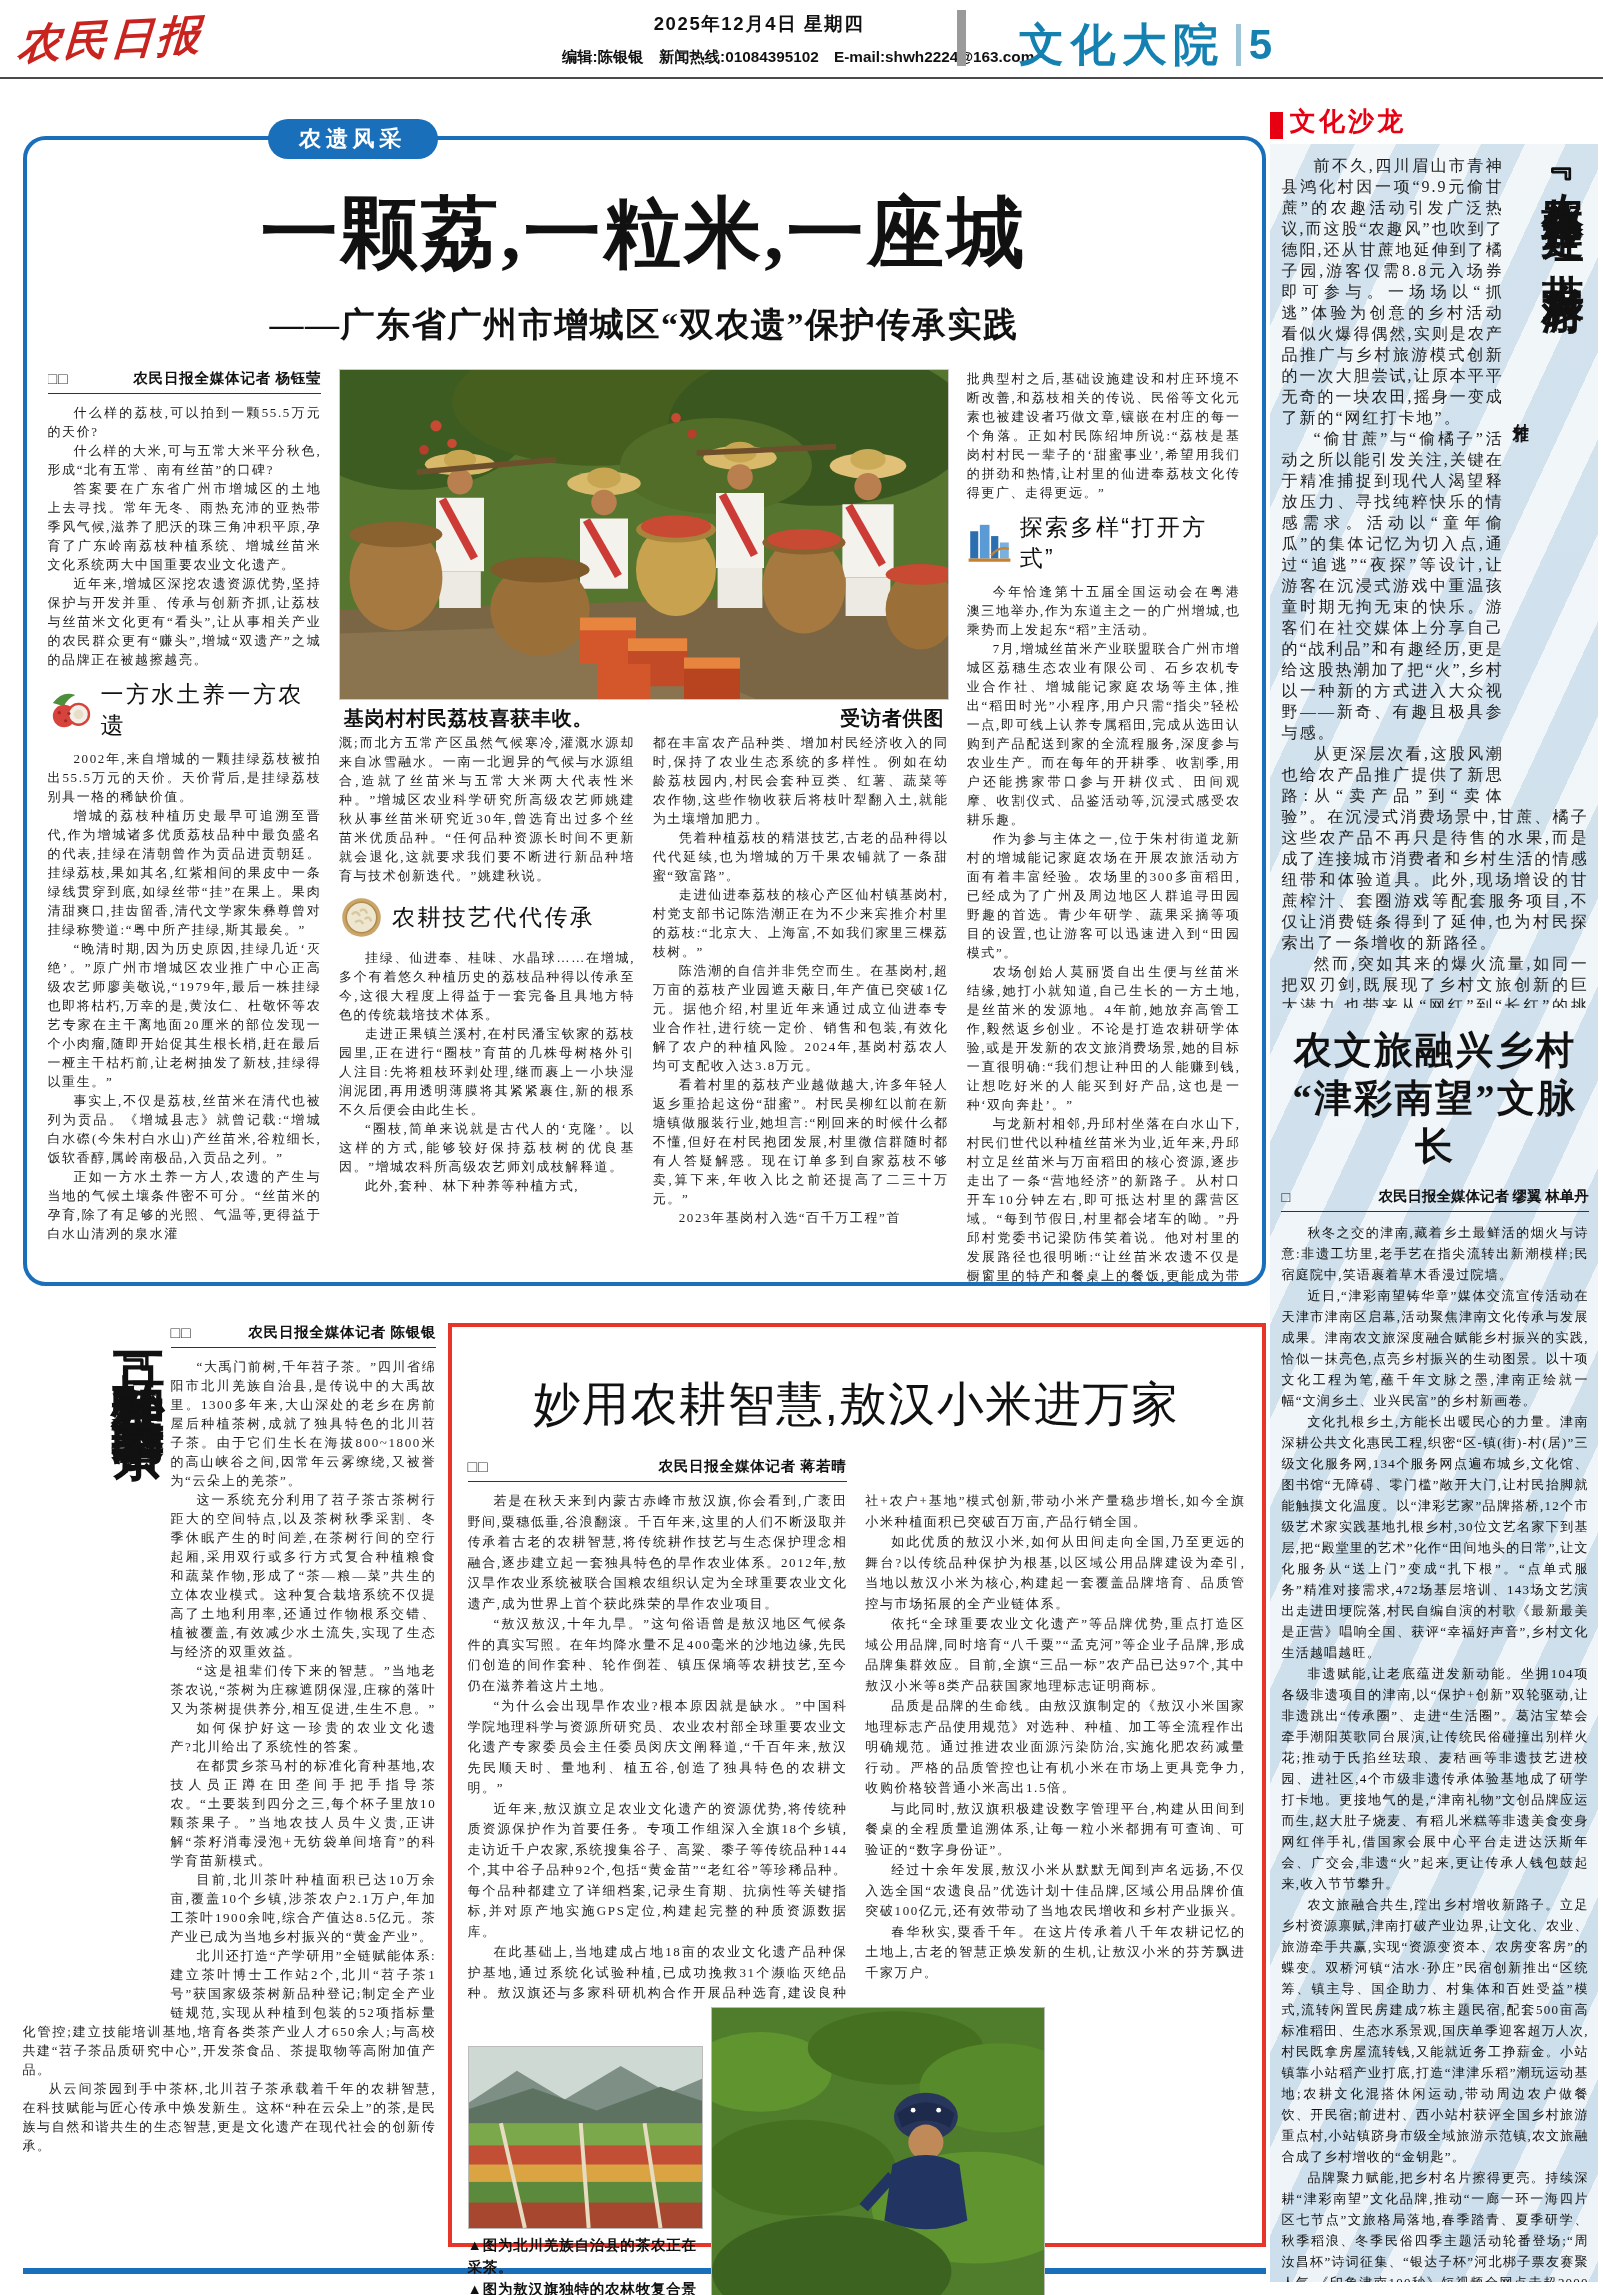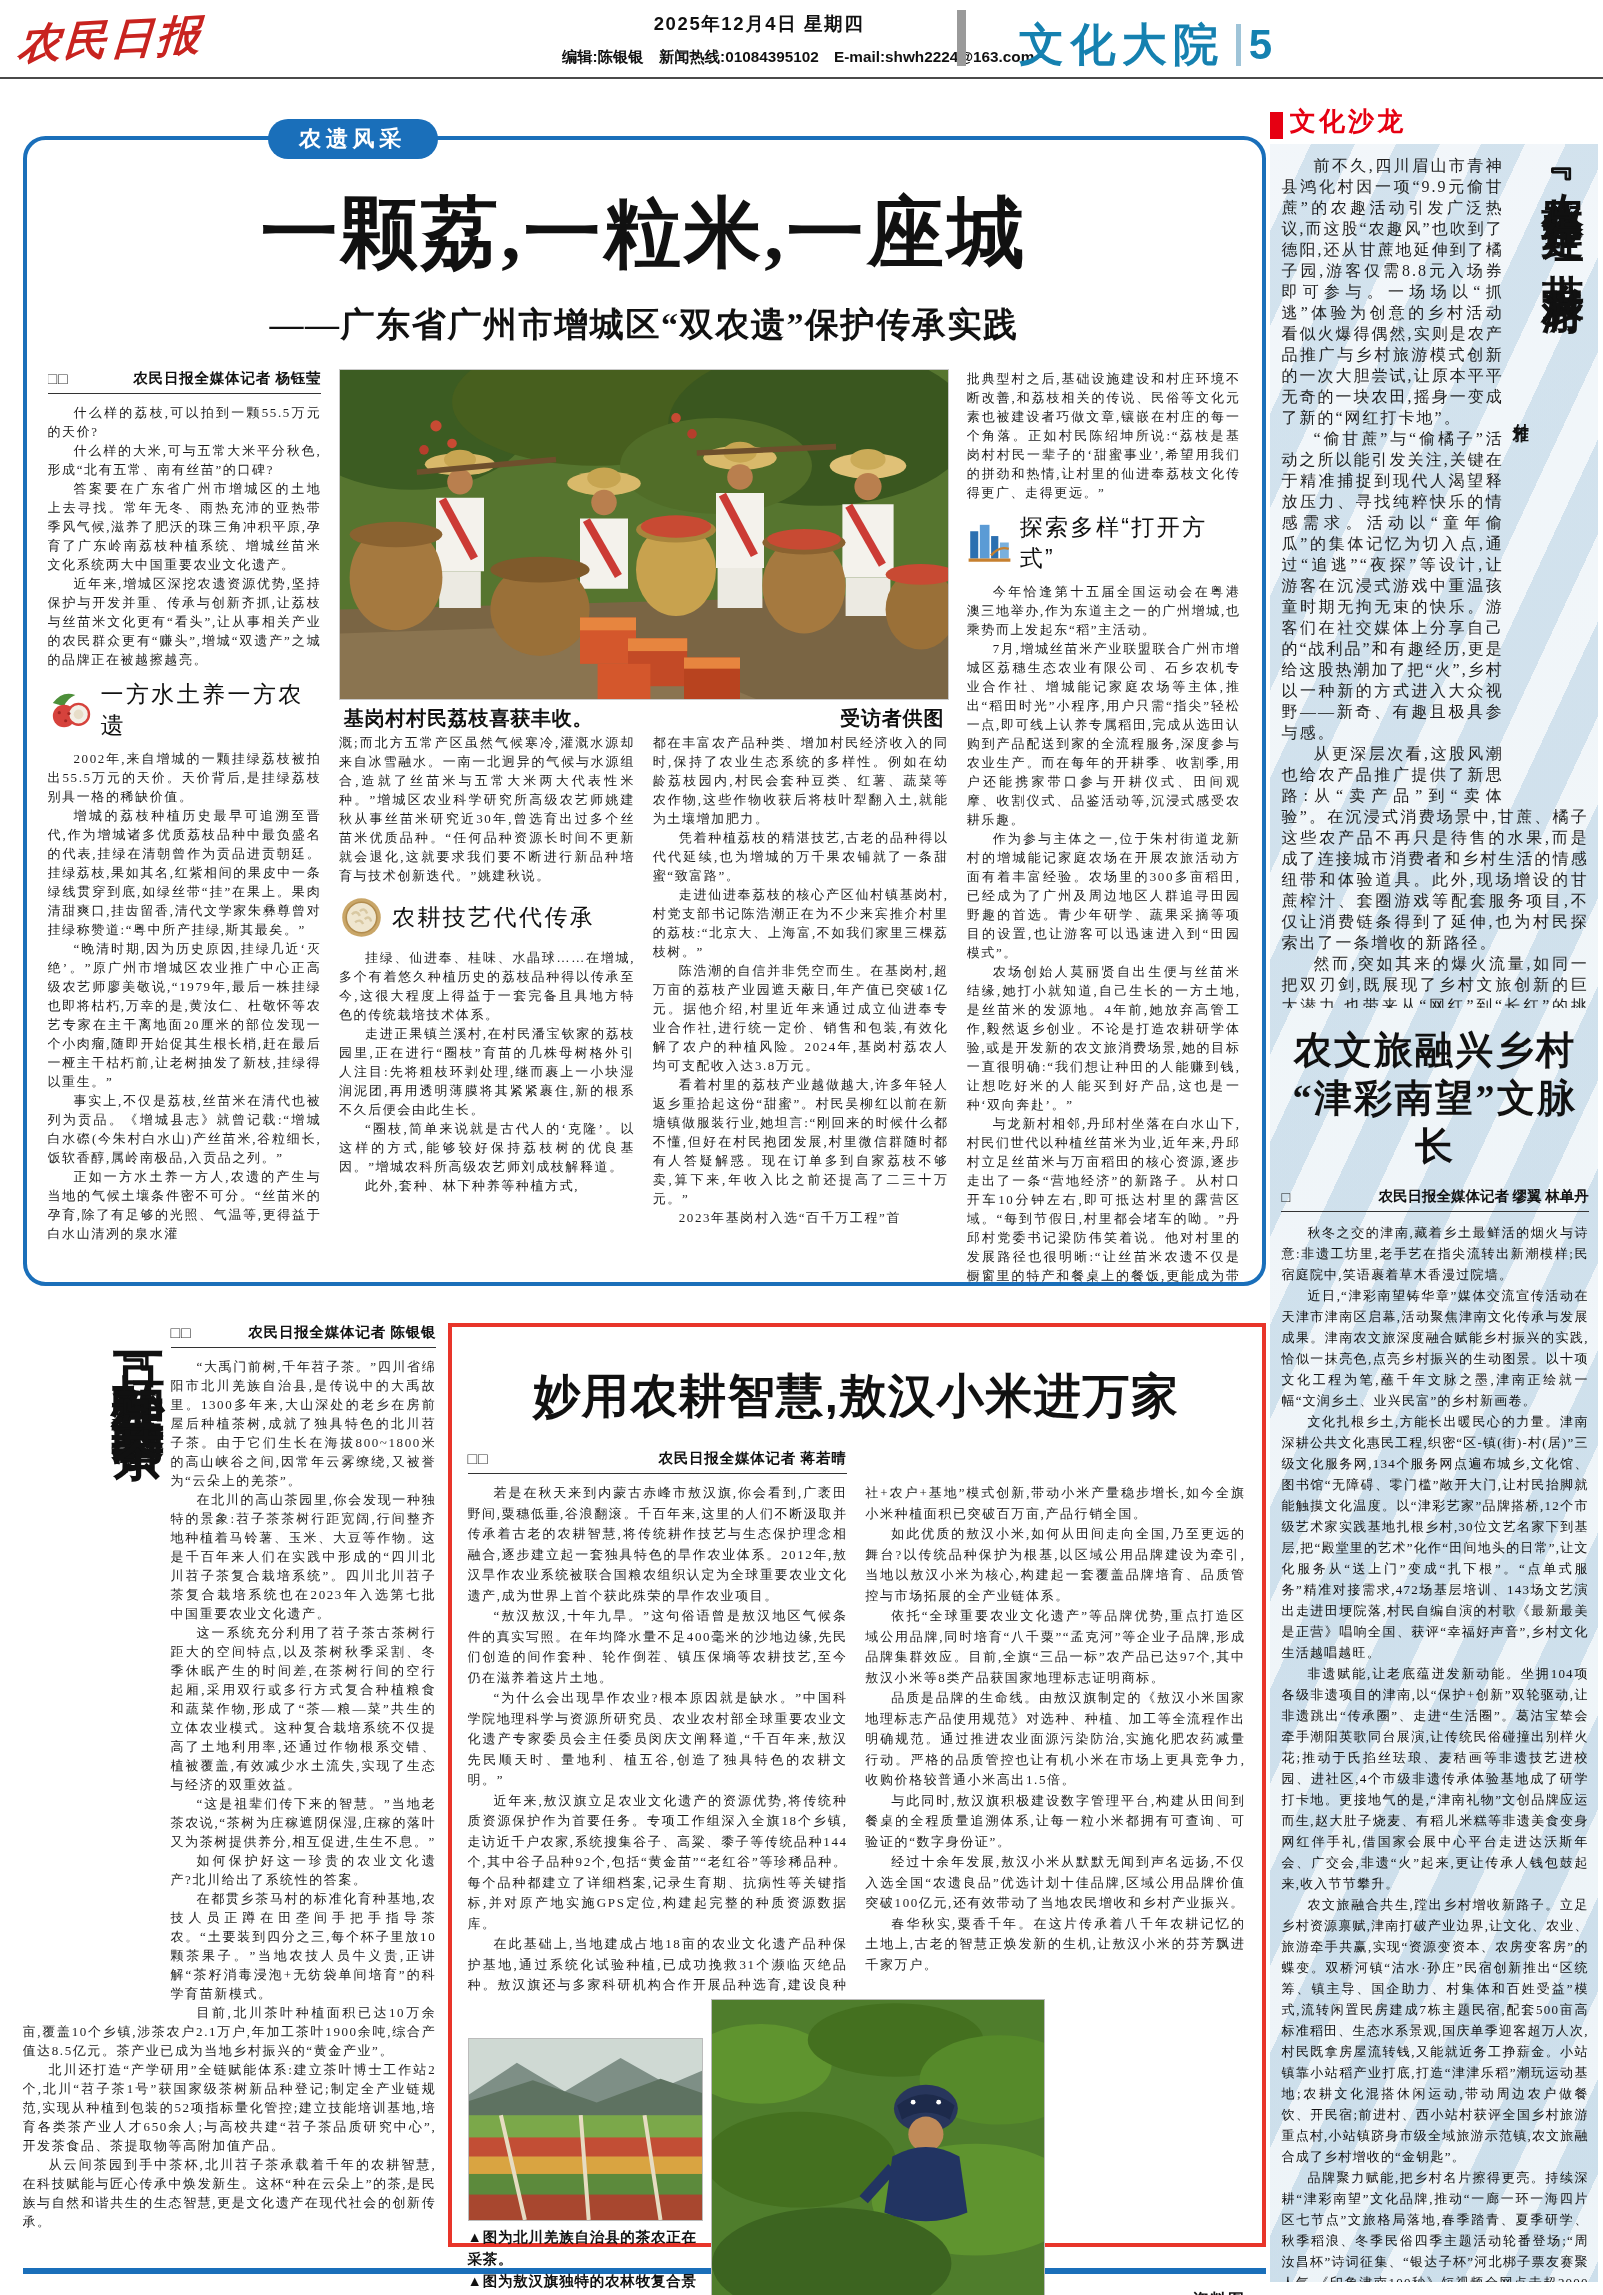--- a/index.html
+++ b/index.html
@@ -66,22 +66,22 @@
 
   
   .bottom-row { display:flex; margin-top:37px; }
   .tea { width:414px; height:932px; overflow:hidden; position:relative; }
   .tea-vt { float:left; width:148px; height:689px; writing-mode:vertical-rl;
             font-size:53px; font-weight:900; letter-spacing:4.8px; text-align:left;
             font-family:"Liberation Sans",sans-serif; padding-left:39px; line-height:1.2; }
 
   .red-box { width:818px; margin-left:11.2px; border:4.8px solid #e8352a; height:924px;
              padding:13px 16px 11.2px; position:relative; background:#fff; }
-  .rb-title { text-align:center; font-size:47px; font-weight:700; letter-spacing:1.6px;
-              margin-top:25px; font-family:"Liberation Sans",sans-serif; }
+  .rb-title { text-align:center; font-size:47px; font-weight:400; letter-spacing:1.6px;
+              margin-top:33px; font-family:"Liberation Sans",sans-serif; }
   .rb-byline { width:379px; margin-top:21px; }
   .rb-cols { display:flex; gap:17.7px; margin-top:8px; height:511px; }
   .rb-col { width:381px; overflow:hidden; }
   .rb-col .body-txt p, .rb-col p { line-height:20.5px; }
   .rb-photos { display:flex; align-items:flex-end; gap:8px; margin-top:4.8px; }
   .rb-ph-left { width:235px; }
   .ph-fields { width:235px; height:183px; display:block; border:0.8px solid #bbb; }
   .rb-caps { font-size:14.5px; font-weight:bold; line-height:22px; letter-spacing:0.8px; padding-top:4.8px; }
   .ph-tea { width:334px; height:315px; display:block; border:0.8px solid #bbb; }
   .rb-credit { flex:1; text-align:right; font-size:16px; font-weight:bold; padding-bottom:3.2px; letter-spacing:1.6px; }
@@ -322,21 +322,20 @@
       <div class="bottom-row">
 
         <div class="tea body-txt">
           <div class="tea-vt">品一杯『种在云朵上』的苕子茶</div>
           <div class="byline">
             <span class="pre">□□</span>
             <span>农民日报全媒体记者 陈银银</span>
           </div>
           <div>
               <p>“大禹门前树,千年苕子茶。”四川省绵阳市北川羌族自治县,是传说中的大禹故里。1300多年来,大山深处的老乡在房前屋后种植茶树,成就了独具特色的北川苕子茶。由于它们生长在海拔800~1800米的高山峡谷之间,因常年云雾缭绕,又被誉为“云朵上的羌茶”。</p>
-              <p>在北川的高山茶园里,你会发现一种独特的景象:苕子茶茶树行距宽阔,行间整齐地种植着马铃薯、玉米、大豆等作物。这是千百年来人们在实践中形成的“四川北川苕子茶复合栽培系统”。四川北川苕子茶复合栽培系统也在2023年入选第七批中国重要农业文化遗产。</p>
               <p>这一系统充分利用了苕子茶古茶树行距大的空间特点,以及茶树秋季采割、冬季休眠产生的时间差,在茶树行间的空行起厢,采用双行或多行方式复合种植粮食和蔬菜作物,形成了“茶—粮—菜”共生的立体农业模式。这种复合栽培系统不仅提高了土地利用率,还通过作物根系交错、植被覆盖,有效减少水土流失,实现了生态与经济的双重效益。</p>
               <p>“这是祖辈们传下来的智慧。”当地老茶农说,“茶树为庄稼遮阴保湿,庄稼的落叶又为茶树提供养分,相互促进,生生不息。”</p>
               <p>如何保护好这一珍贵的农业文化遗产?北川给出了系统性的答案。</p>
               <p>在都贯乡茶马村的标准化育种基地,农技人员正蹲在田垄间手把手指导茶农。“土要装到四分之三,每个杯子里放10颗茶果子。”当地农技人员牛义贵,正讲解“茶籽消毒浸泡+无纺袋单间培育”的科学育苗新模式。</p>
               <p>目前,北川茶叶种植面积已达10万余亩,覆盖10个乡镇,涉茶农户2.1万户,年加工茶叶1900余吨,综合产值达8.5亿元。茶产业已成为当地乡村振兴的“黄金产业”。</p>
               <p>北川还打造“产学研用”全链赋能体系:建立茶叶博士工作站2个,北川“苕子茶1号”获国家级茶树新品种登记;制定全产业链规范,实现从种植到包装的52项指标量化管控;建立技能培训基地,培育各类茶产业人才650余人;与高校共建“苕子茶品质研究中心”,开发茶食品、茶提取物等高附加值产品。</p>
               <p>从云间茶园到手中茶杯,北川苕子茶承载着千年的农耕智慧,在科技赋能与匠心传承中焕发新生。这杯“种在云朵上”的茶,是民族与自然和谐共生的生态智慧,更是文化遗产在现代社会的创新传承。</p>
             </div>
         </div>
 

